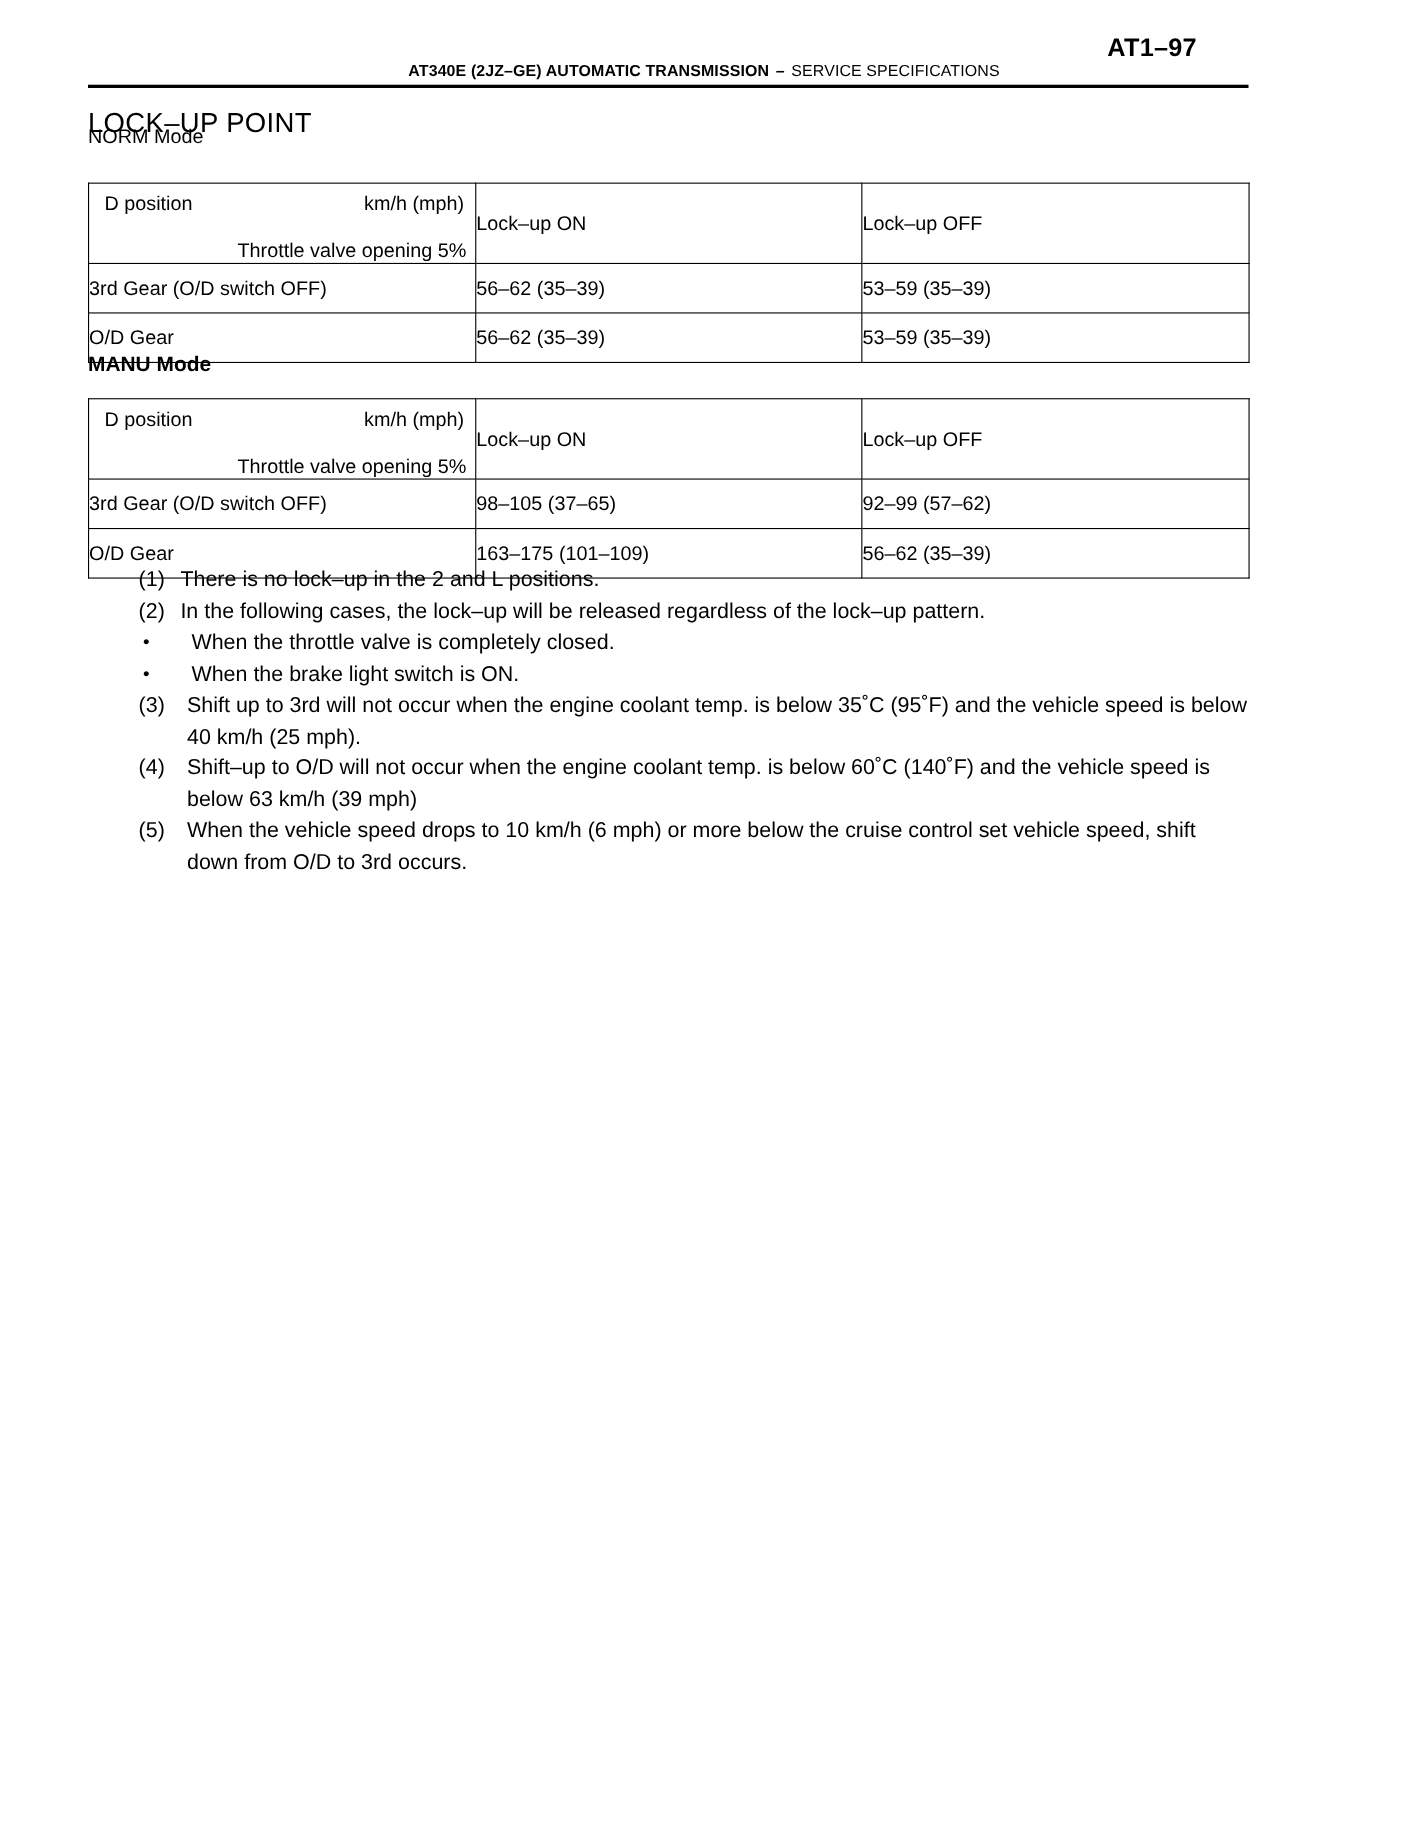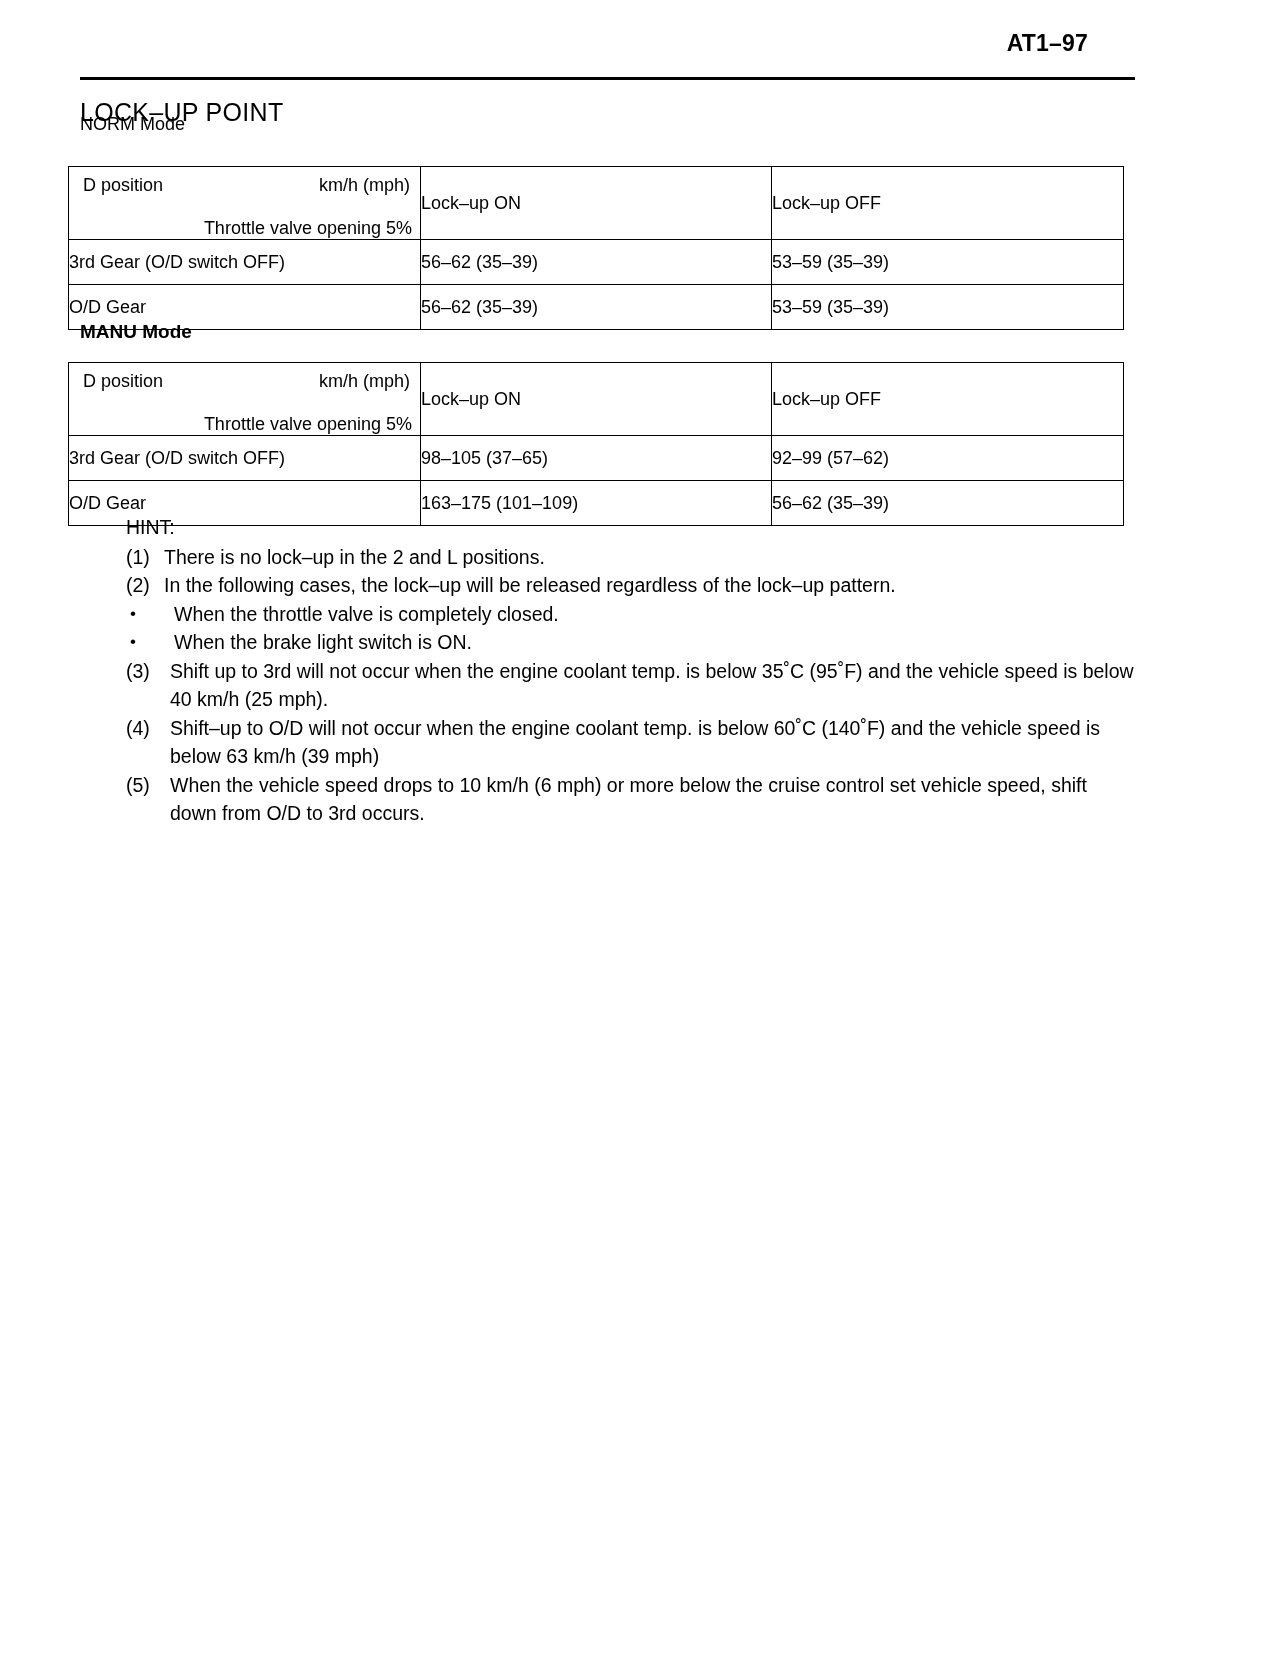--- a/index.html
+++ b/index.html
@@ -83,21 +83,21 @@
     position: absolute;
     left: 80px;
     top: 321px;
     font-size: 19px;
     font-weight: bold;
   }
 
   
   .spec-table {
     position: absolute;
-    left: 68px;
+    left: 80px;
     width: 1055px;
     border-collapse: collapse;
     table-layout: fixed;
     font-size: 18px;
   }
   .spec-table.norm { top: 166px; }
   .spec-table.manu { top: 362px; }
 
   .spec-table td {
     border: 1.6px solid #000;
@@ -174,20 +174,23 @@
   }
   .hint-item.tight .hint-marker { width: 38px; }
 </style>
 </head>
 <body>
 
 <div class="page">
 
   <div class="page-number">AT1–97</div>
 
+  <div class="running-head">
+    <span>AT340E (2JZ–GE) AUTOMATIC TRANSMISSION</span><span class="sep">–</span><span class="section">SERVICE SPECIFICATIONS</span>
+  </div>
 
   <div class="header-rule"></div>
 
   <div class="title">LOCK–UP POINT</div>
 
   <div class="subhead-norm">NORM Mode</div>
 
   <table class="spec-table norm">
     <colgroup>
       <col class="col-a">
@@ -244,21 +247,20 @@
       </tr>
       <tr>
         <td class="data-cell">O/D Gear</td>
         <td class="data-cell">163–175 (101–109)</td>
         <td class="data-cell">56–62 (35–39)</td>
       </tr>
     </tbody>
   </table>
 
   <div class="hint">
-    <div class="hint-title">HINT:</div>
 
     <div class="hint-item tight">
       <span class="hint-marker">(1)</span>
       <span class="hint-text">There is no lock–up in the 2 and L positions.</span>
     </div>
 
     <div class="hint-item tight">
       <span class="hint-marker">(2)</span>
       <span class="hint-text">In the following cases, the lock–up will be released regardless of the lock–up pattern.</span>
     </div>

